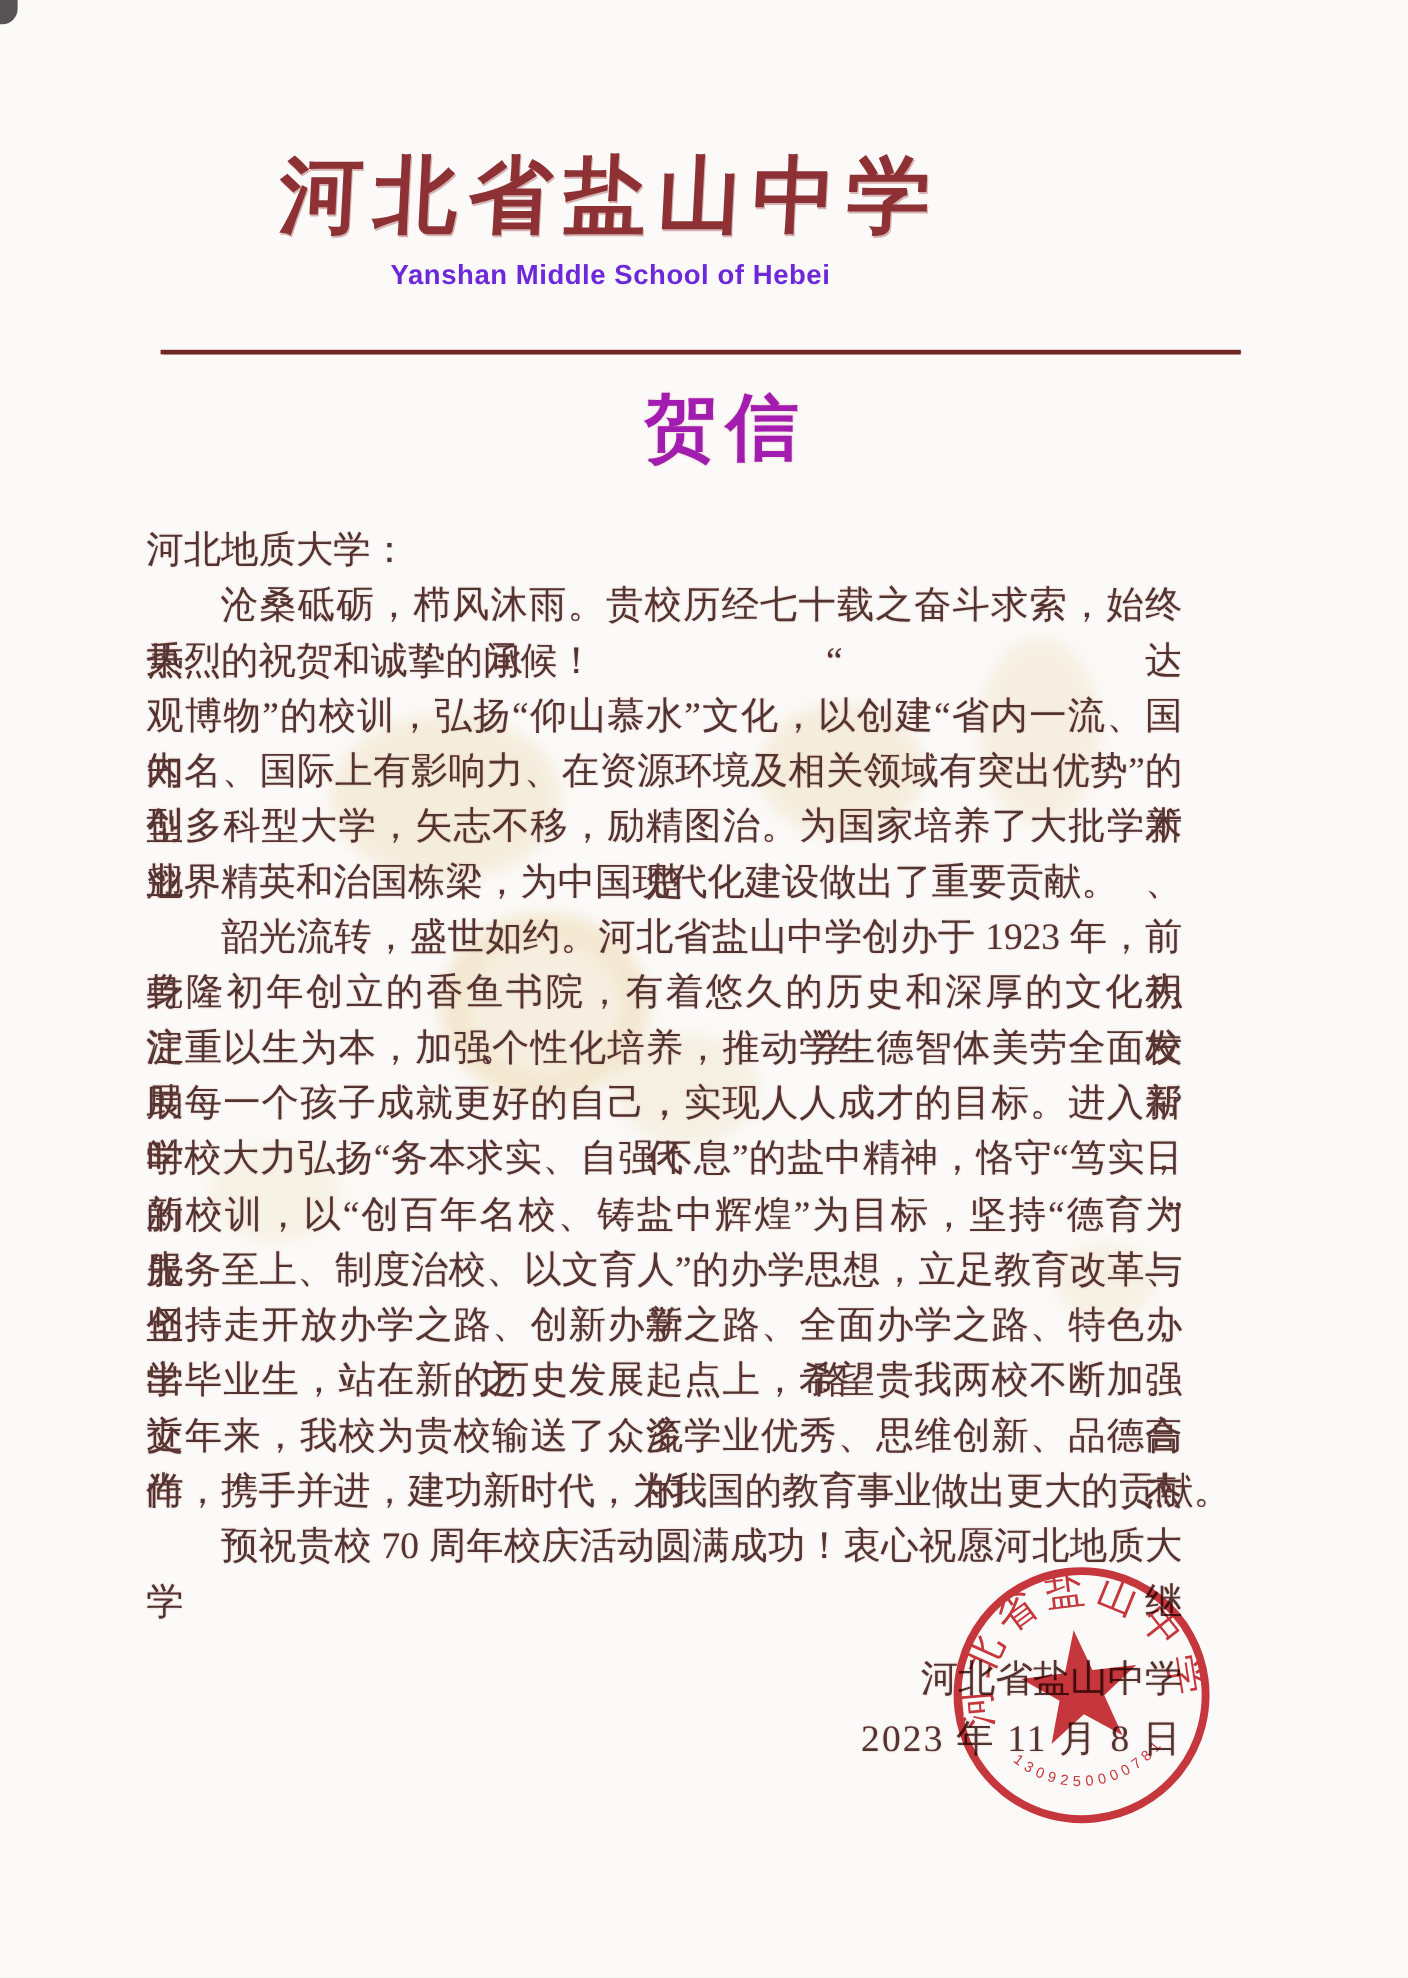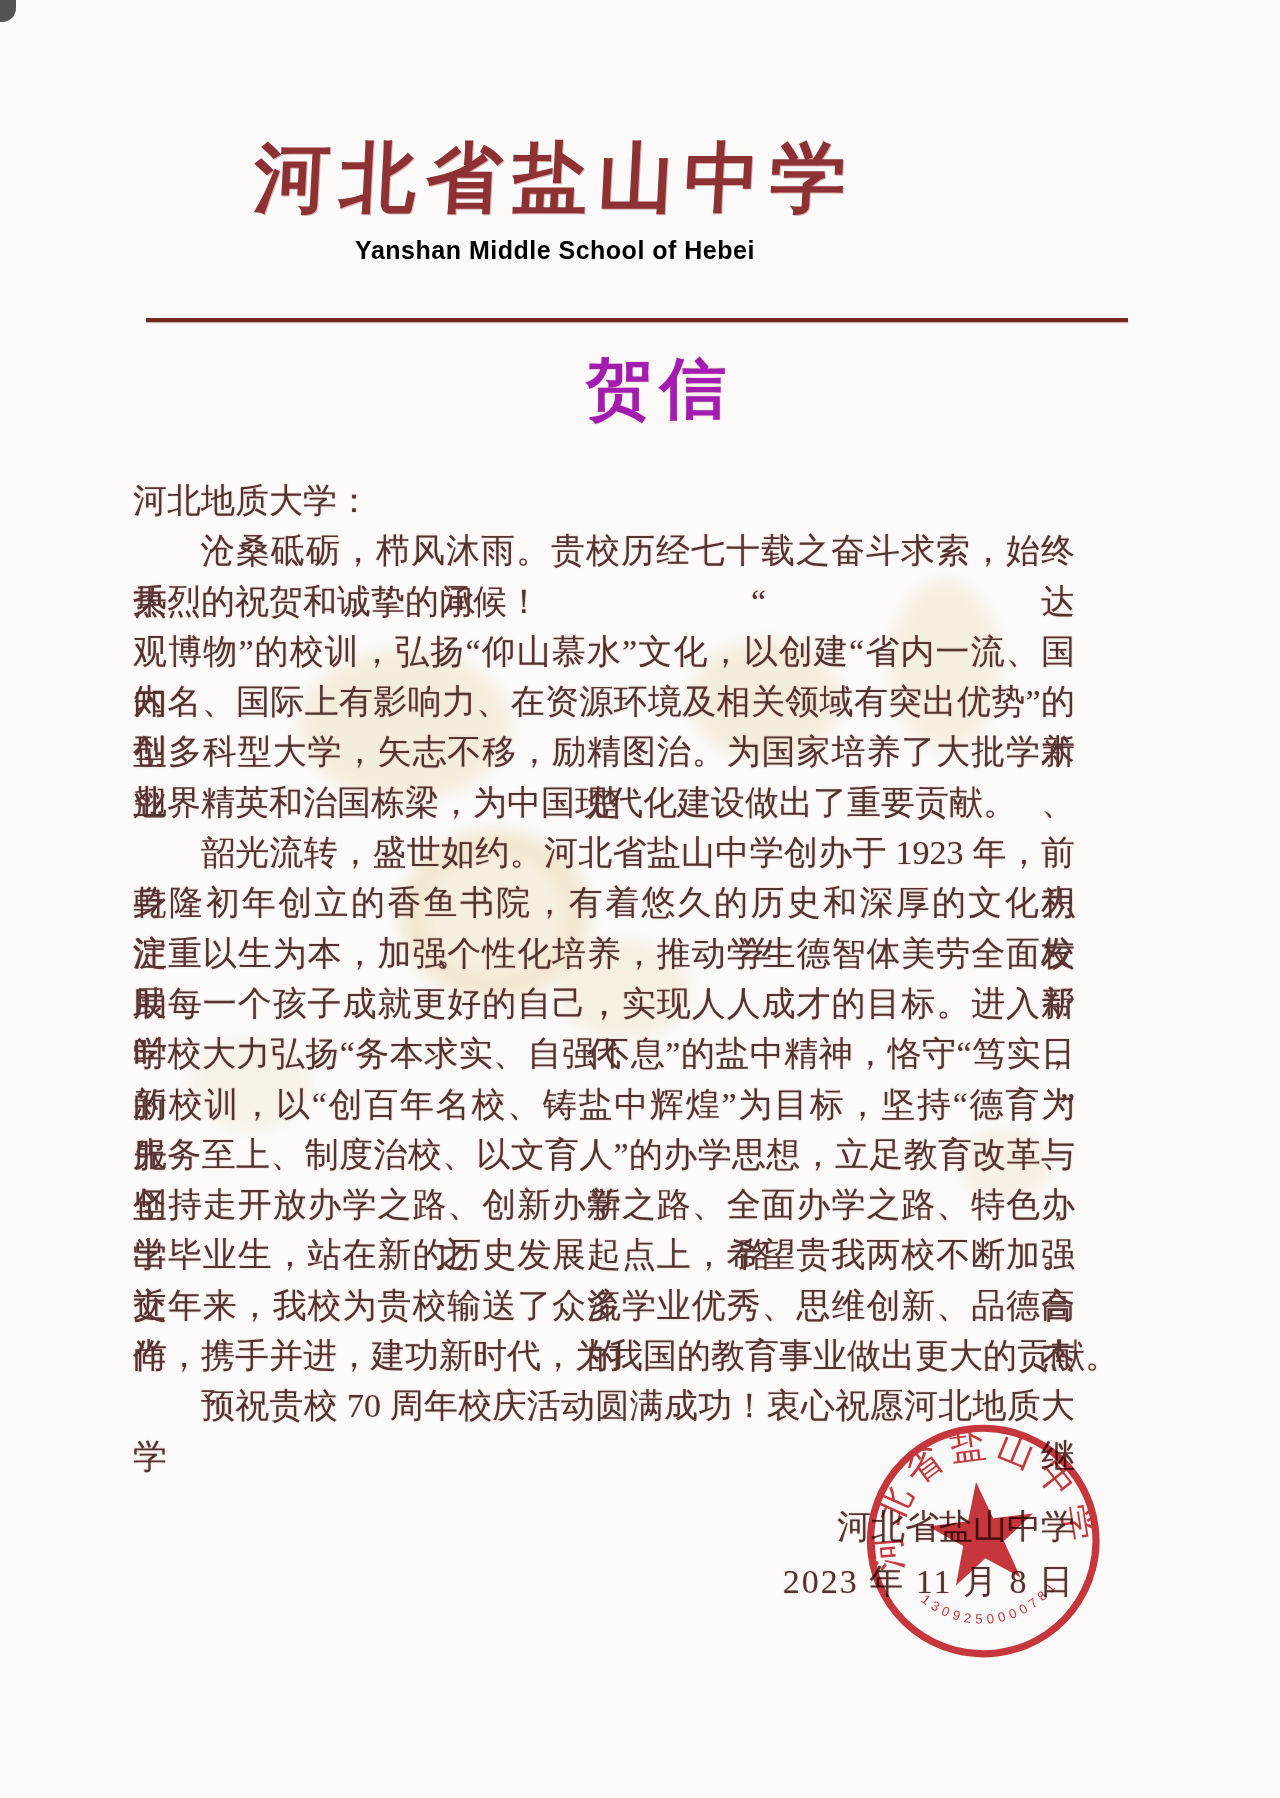--- a/index.html
+++ b/index.html
@@ -24,21 +24,21 @@
 
   .header-zh {
     position:absolute; left:0; top:128px; width:1110px; text-align:center;
     font-size:76px; font-weight:bold; color:#8e3134;
     letter-spacing:10px; transform:skewX(-3deg);
     text-shadow:1px 1px 0 rgba(142,49,52,.35);
     font-family:"DejaVu Serif", serif;
   }
   .header-en {
     position:absolute; left:0; top:236px; width:1110px; text-align:center;
-    font-size:25px; font-weight:700; color:#000000; letter-spacing:.5px;
+    font-size:25px; font-weight:700; color:#6d28d9; letter-spacing:.5px;
     font-family:"Liberation Sans", sans-serif;
   }
   .rule {
     position:absolute; left:146px; top:318px; width:982px; height:4px;
     background:#722723; box-shadow:0 1px 1px rgba(114,39,35,.4);
   }
   .doc-title {
     position:absolute; left:0; top:344px; width:1280px; text-align:center;
     font-size:66px; font-weight:bold; color:#a21caf; letter-spacing:8px;
     text-shadow:0 0 2px rgba(190,80,70,.35);

